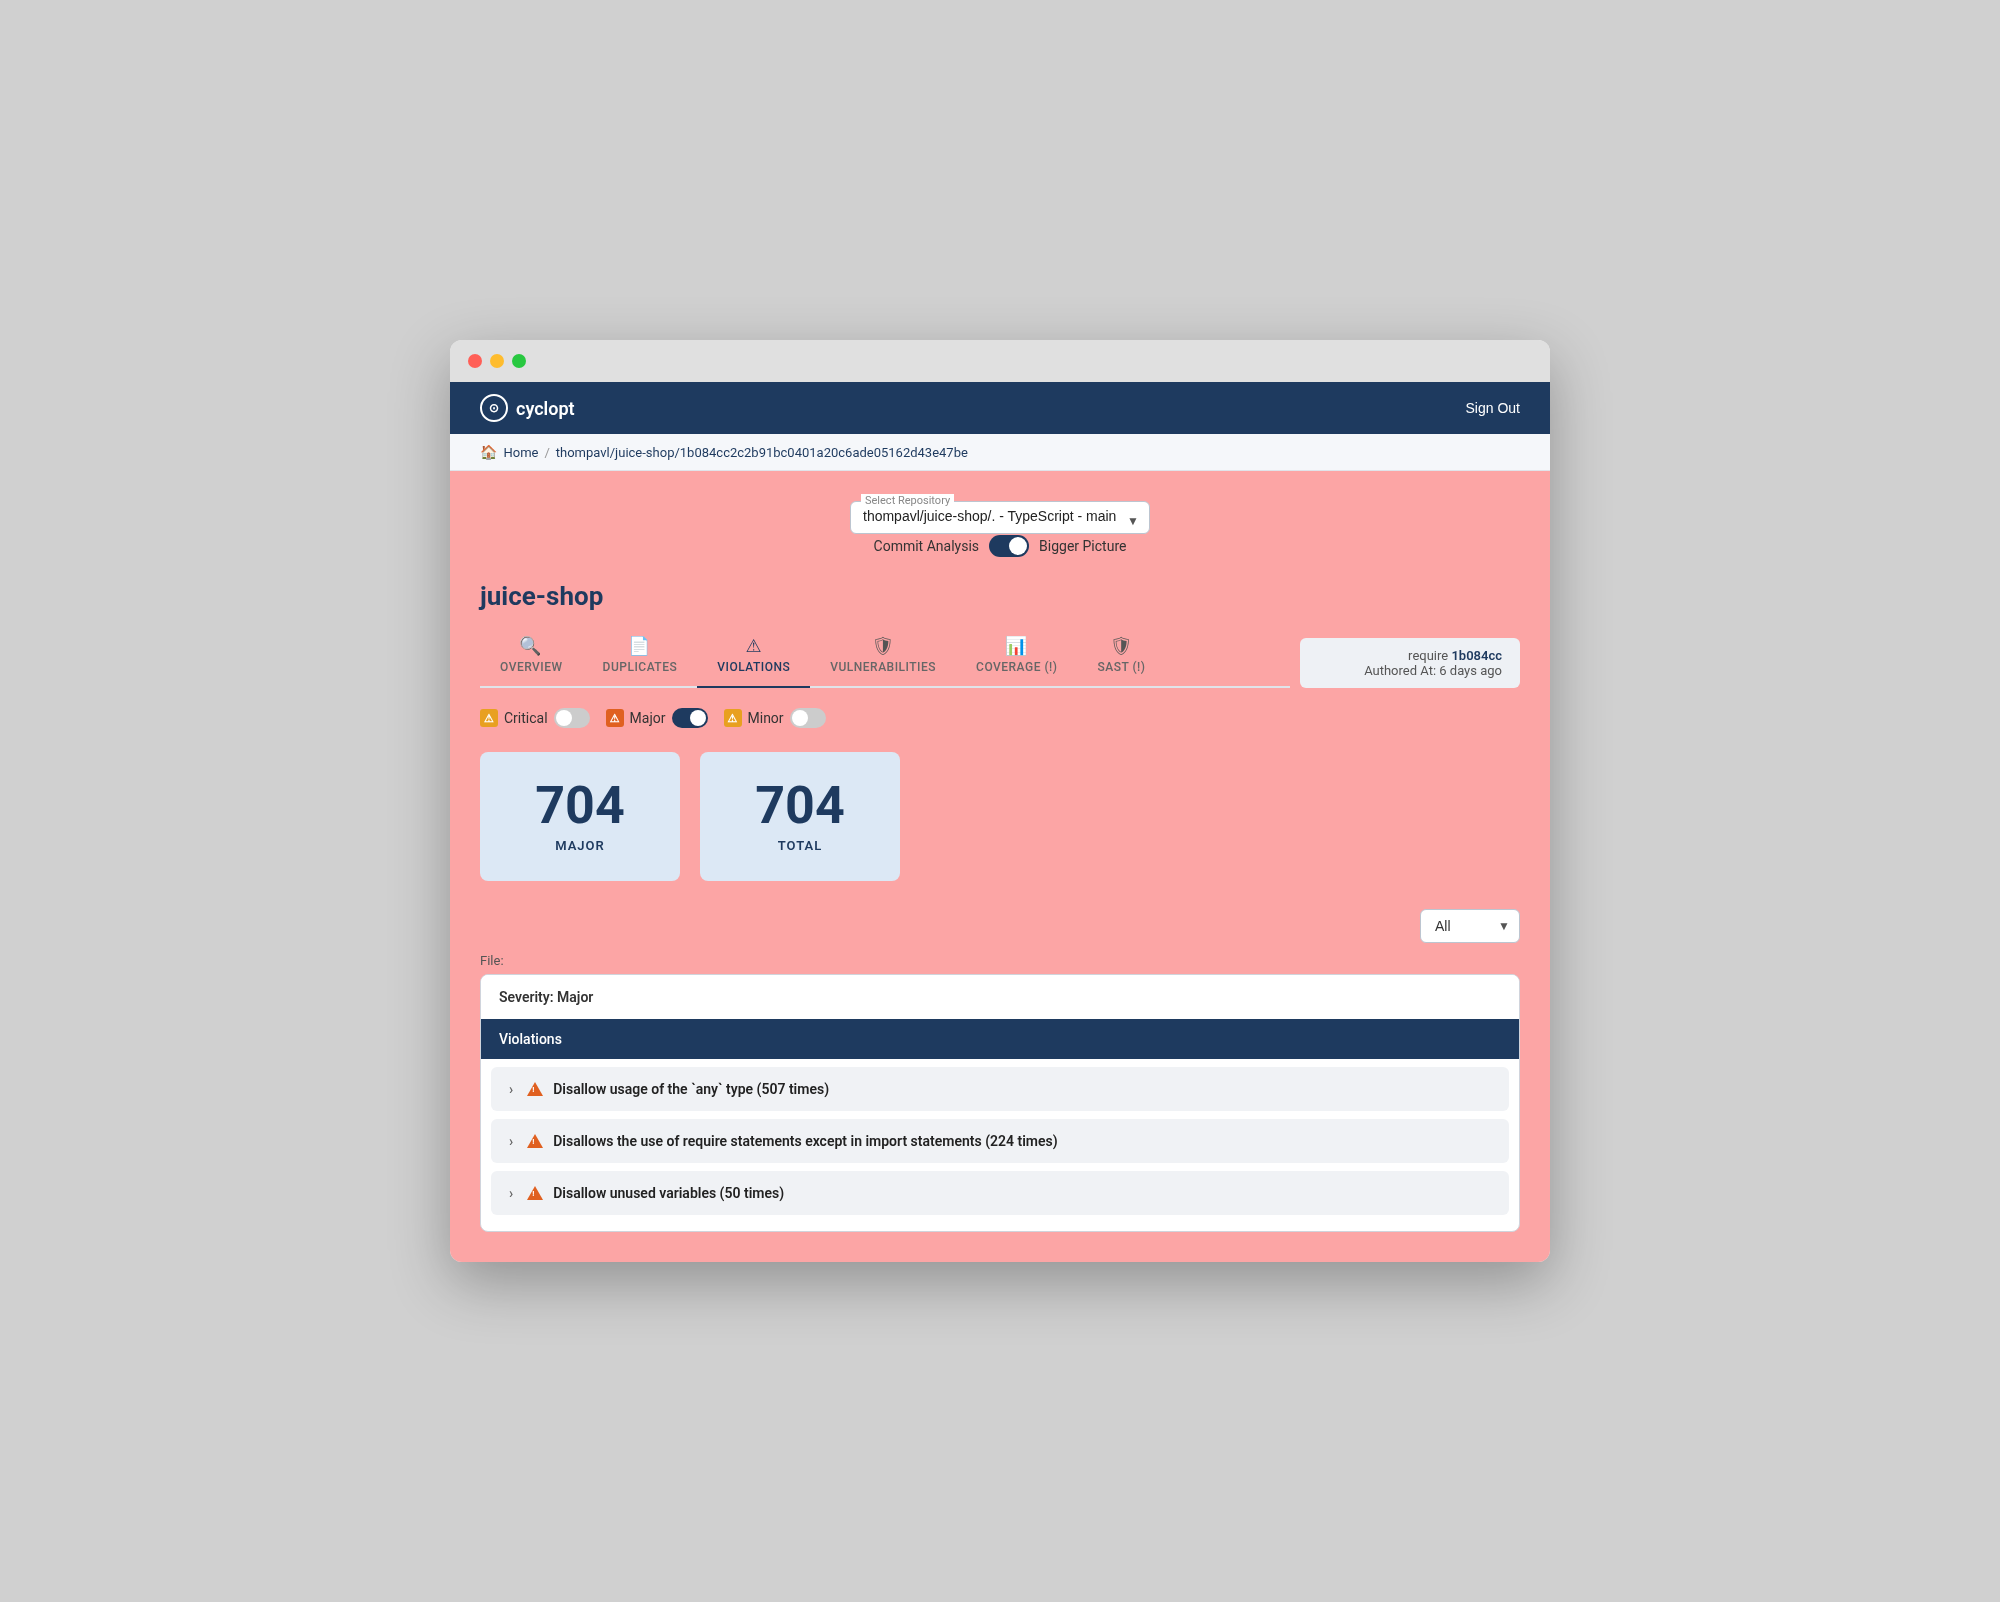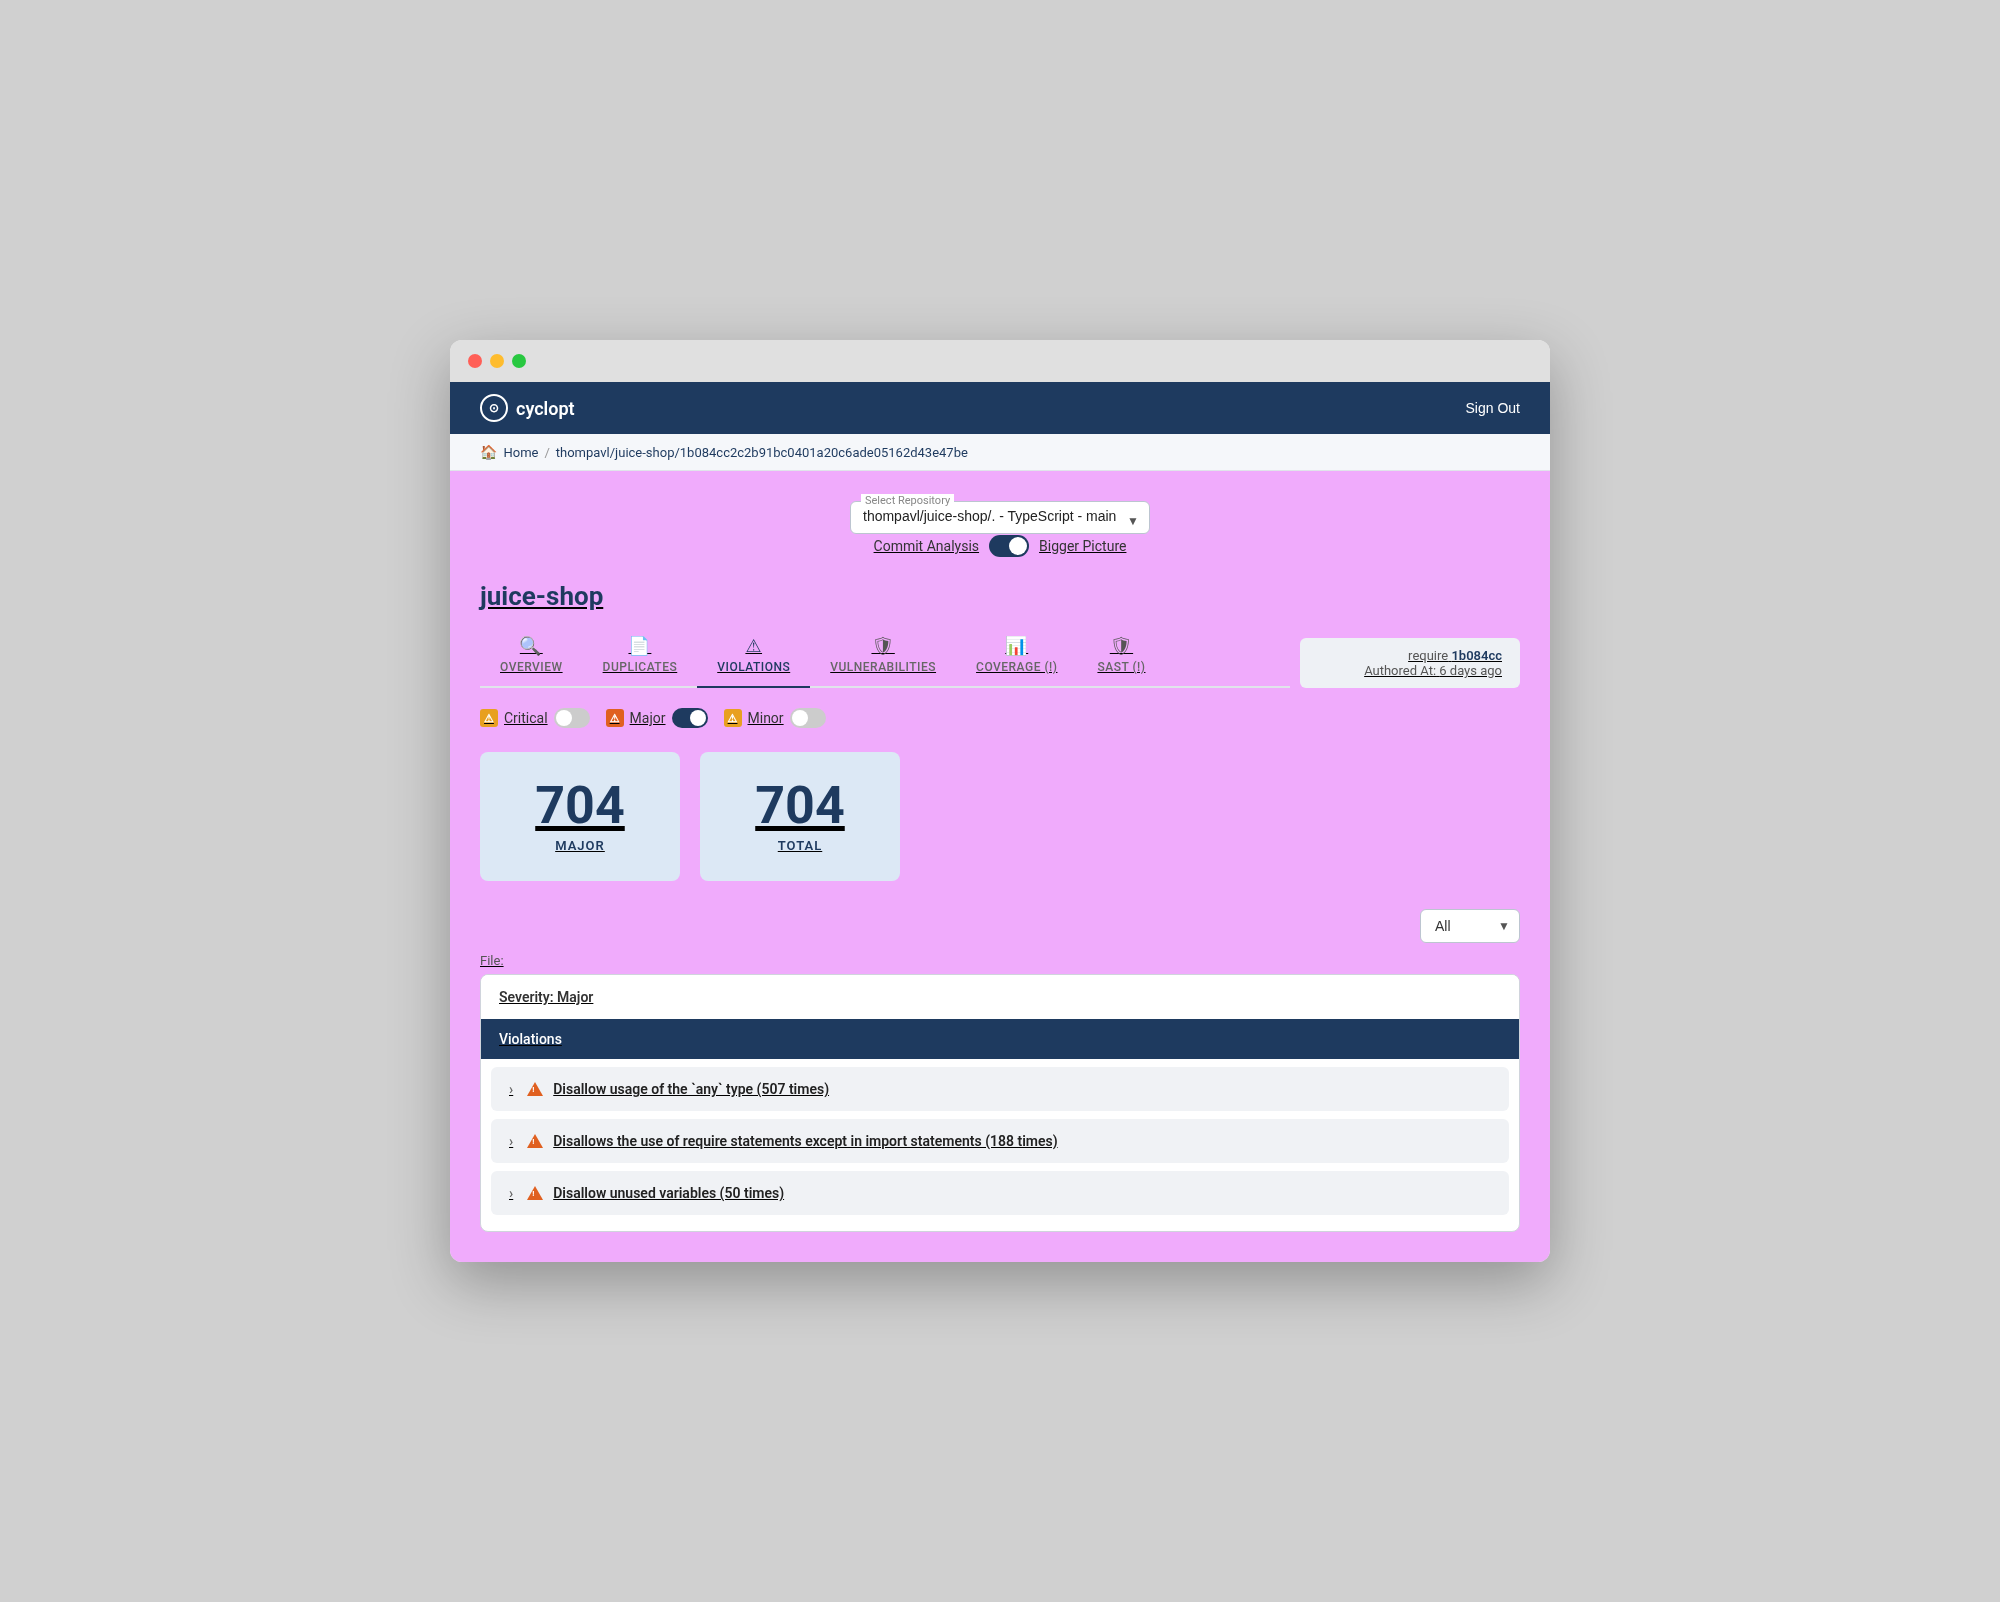--- a/index.html
+++ b/index.html
@@ -77,24 +77,23 @@
       align-items: center;
       gap: 6px;
       border-bottom: 1px solid #e0e4ea;
     }
     .breadcrumb a { color: #1e3a5f; text-decoration: none; text-align: right; }
     .breadcrumb .sep { color: #999; }
     .breadcrumb .house { font-size: 14px; }
 
     
     .main-content {
-      background: #f0abfc;
+      background: #fca5a5;
       padding: 30px;
       min-height: 500px;
-      text-decoration: underline;
     }
 
     
     .repo-selector-wrap {
       display: flex;
       flex-direction: column;
       align-items: center;
       margin-bottom: 24px;
     }
     .repo-selector-group {
@@ -525,21 +524,21 @@
             <span style="position:absolute;top:3px;left:-3px;color:white;font-size:8px;font-weight:bold;">!</span>
           </span>
         <span>Disallow usage of the `any` type (507 times)</span>
       </div>
 
       <div class="violation-row">
         <span class="chevron-icon">›</span>
         <span style="display:inline-block;width:0;height:0;border-left:8px solid transparent;border-right:8px solid transparent;border-bottom:14px solid #e06020;position:relative;">
             <span style="position:absolute;top:3px;left:-3px;color:white;font-size:8px;font-weight:bold;">!</span>
           </span>
-        <span>Disallows the use of require statements except in import statements (188 times)</span>
+        <span>Disallows the use of require statements except in import statements (224 times)</span>
       </div>
 
       <div class="violation-row">
         <span class="chevron-icon">›</span>
         <span style="display:inline-block;width:0;height:0;border-left:8px solid transparent;border-right:8px solid transparent;border-bottom:14px solid #e06020;position:relative;">
             <span style="position:absolute;top:3px;left:-3px;color:white;font-size:8px;font-weight:bold;">!</span>
           </span>
         <span>Disallow unused variables (50 times)</span>
       </div>
 

